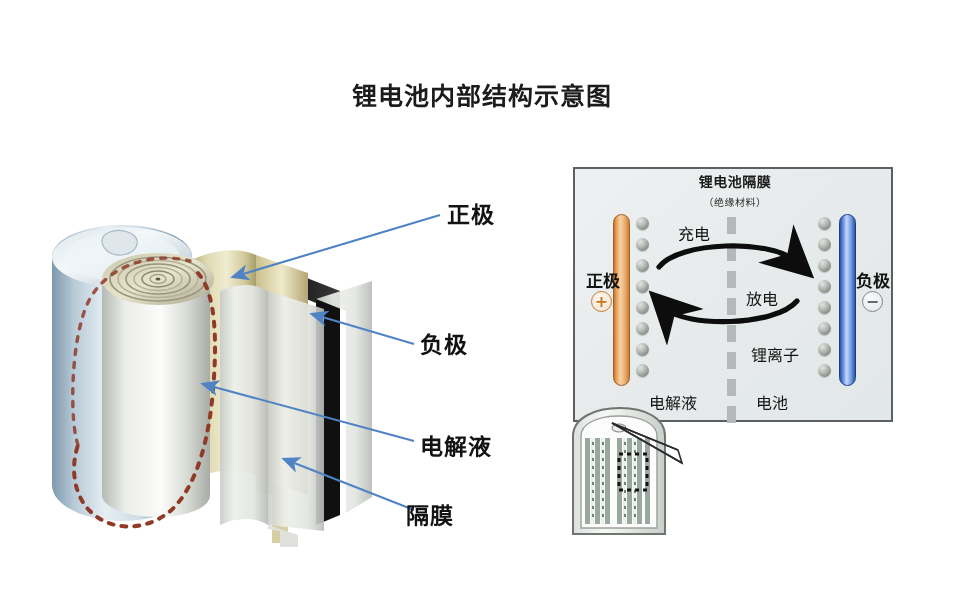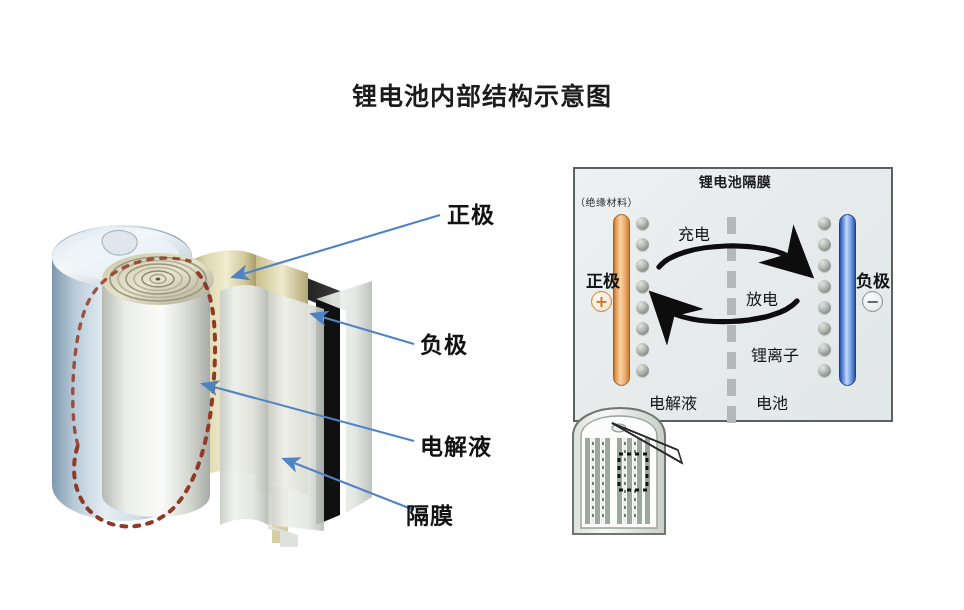--- a/index.html
+++ b/index.html
@@ -46,21 +46,21 @@
     border:2px solid #5b6163;
     box-sizing:border-box;
   }
   .panel-inner{position:absolute;inset:0;}
 
   .p-title{
     position:absolute;left:0;top:2px;width:320px;text-align:center;
     font-size:14px;font-weight:600;color:#1c1c1c;letter-spacing:.5px;
   }
   .p-sub{
-    position:absolute;left:0;top:25px;width:320px;
+    position:absolute;left:0;top:25px;width:320px;text-align:center;
     font-size:10px;color:#2a2a2a;letter-spacing:.5px;
   }
 
   
   .electrode{position:absolute;width:17px;border-radius:9px;box-sizing:border-box;}
   .electrode.pos{
     left:38px;top:45px;height:172px;
     background:linear-gradient(to right,#c8762c 0%,#e8a45f 18%,#f7d2a4 42%,#edb478 68%,#cd7f36 100%);
     border:1.5px solid #9d5f23;
   }

